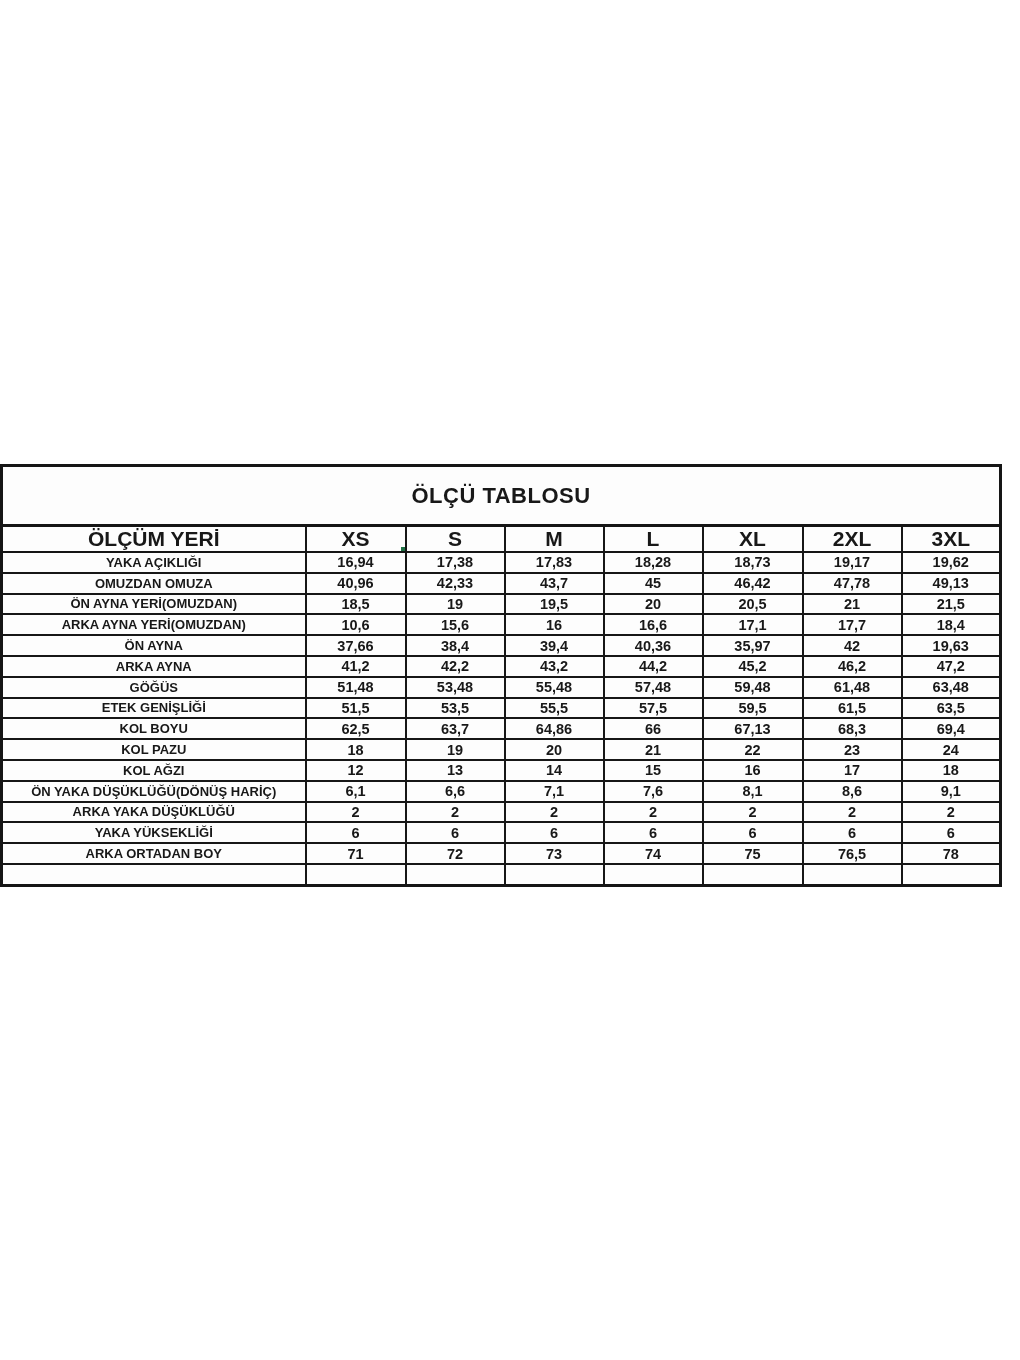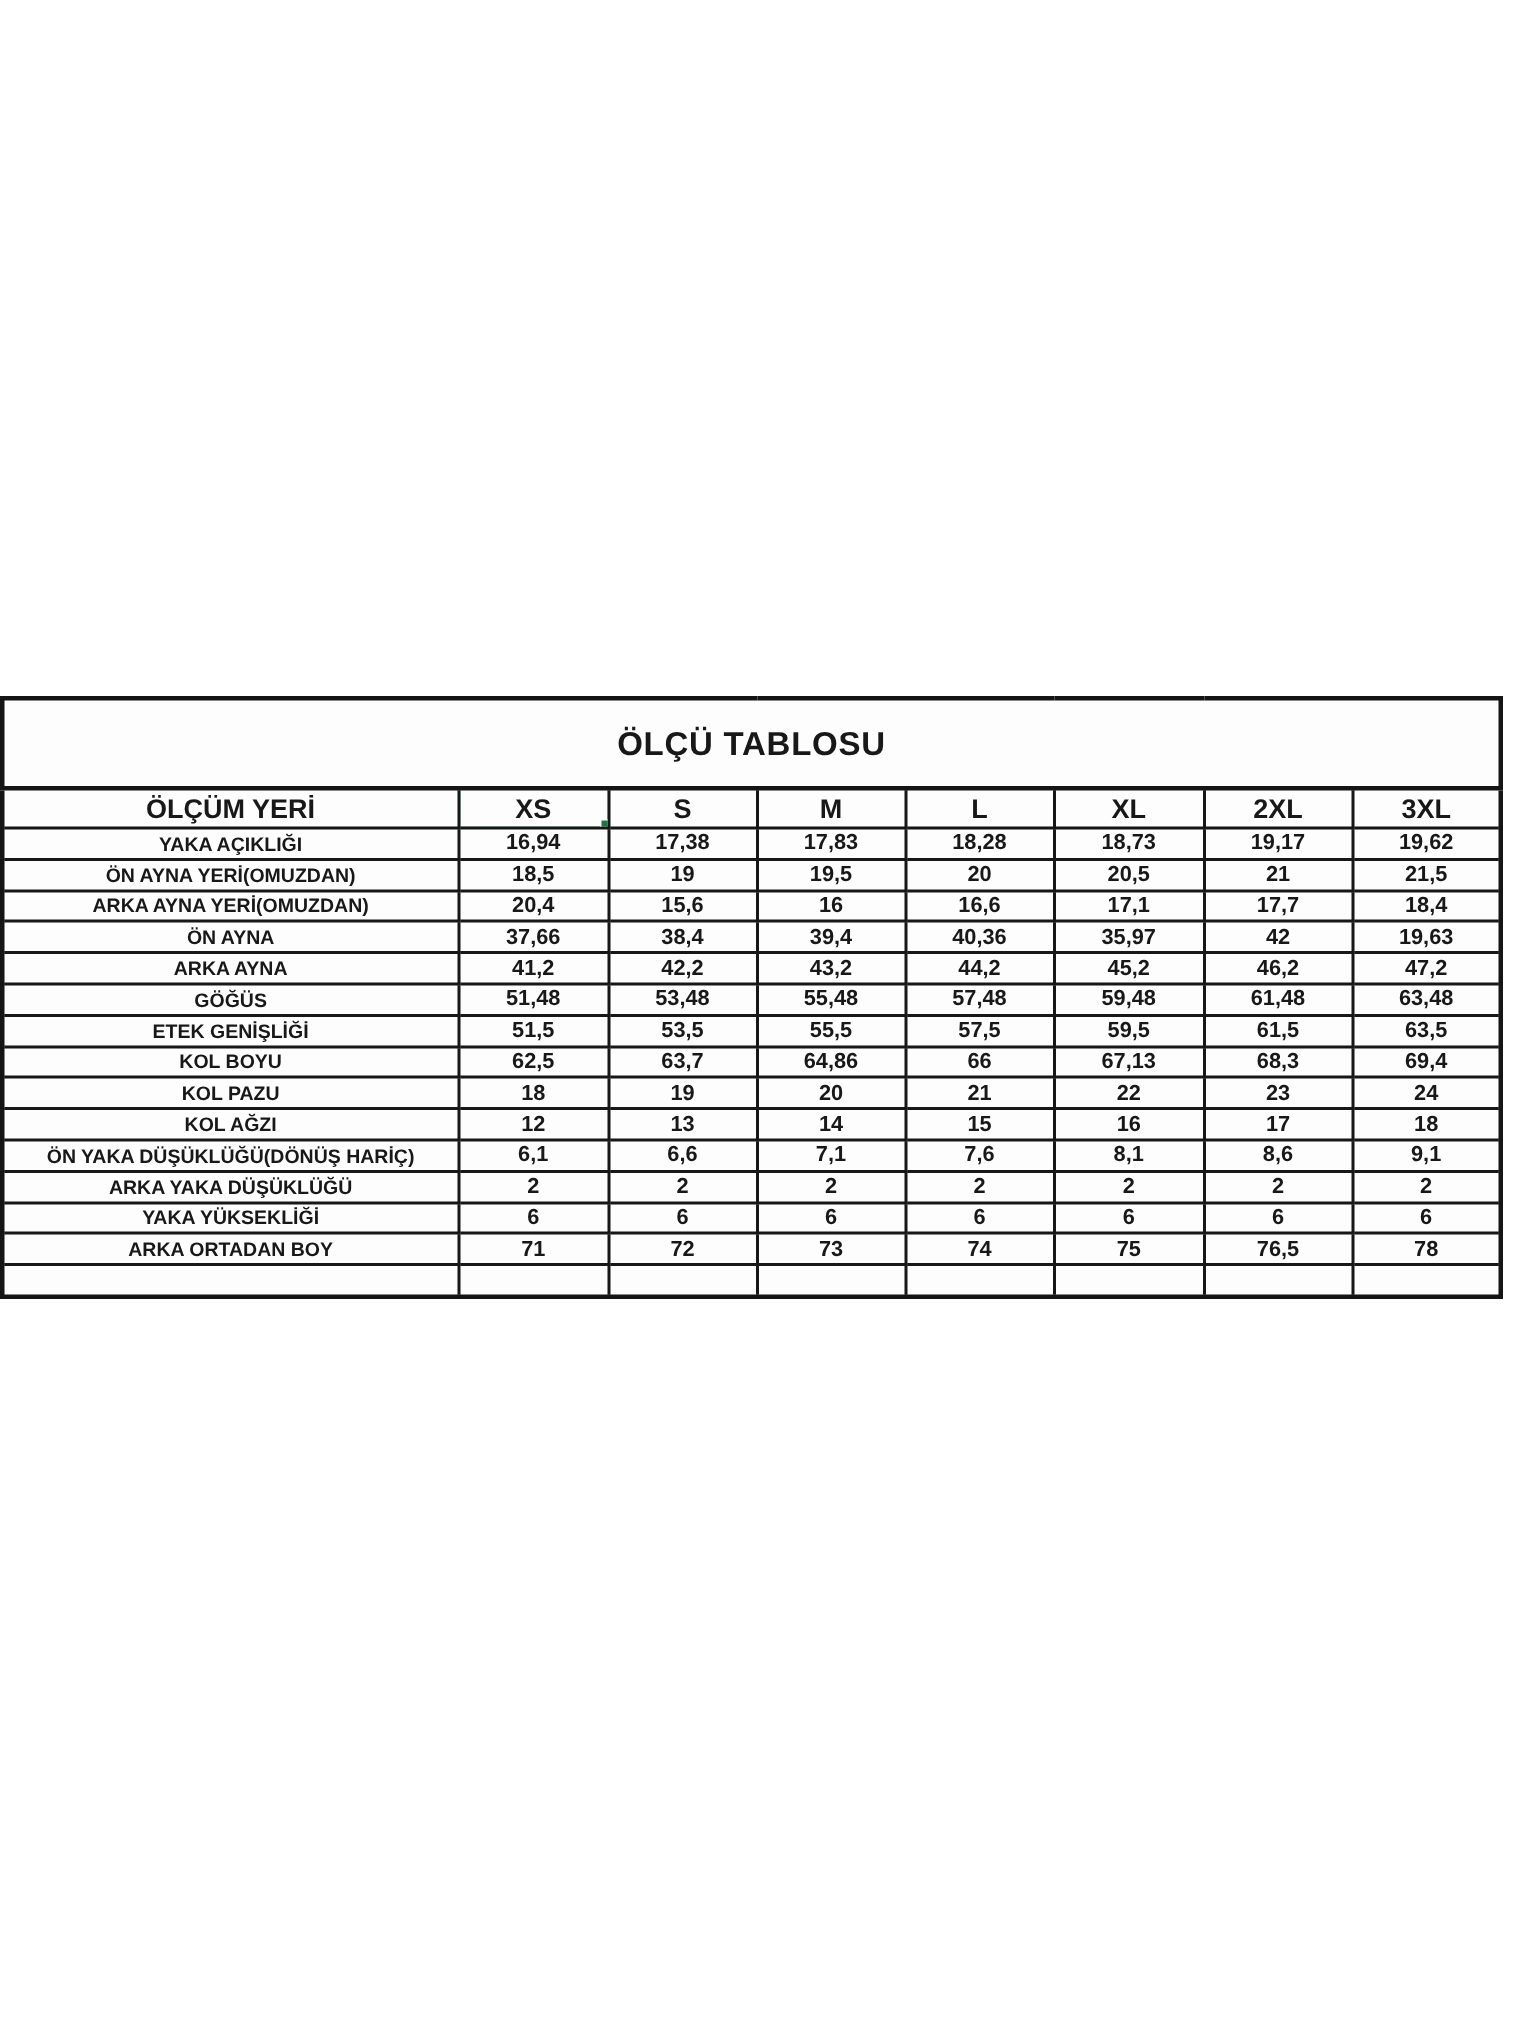--- a/index.html
+++ b/index.html
@@ -17,21 +17,21 @@
   }
   table.size-chart td{
     border:2px solid #171717;padding:0;text-align:center;vertical-align:middle;
     font-weight:700;overflow:hidden;white-space:nowrap;
   }
   tr.title-row td{
     height:57px;font-size:22px;letter-spacing:0.5px;
     border-bottom:3px solid #151515;
   }
   tr.header-row td{
-    height:24px;font-size:18px;
+    height:24px;font-size:21px;
     border-bottom:2px solid #151515;
   }
   tbody td{height:18.8px;font-size:14.5px;}
   tbody td.label-cell{font-size:13px;text-align:center;}
   tr.empty-row td{height:19px;}
   
   .sel-cell{position:relative;}
   .sel-border{
     position:absolute;left:-2px;top:-3px;right:-2px;bottom:-2px;
     border:2px solid var(--sel-green,#217346);pointer-events:none;z-index:2;
@@ -81,32 +81,42 @@
           <td class="label-cell">YAKA AÇIKLIĞI</td>
           <td class="value-cell">16,94</td>
           <td class="value-cell">17,38</td>
           <td class="value-cell">17,83</td>
           <td class="value-cell">18,28</td>
           <td class="value-cell">18,73</td>
           <td class="value-cell">19,17</td>
           <td class="value-cell">19,62</td>
         </tr>
         <tr class="data-row">
+          <td class="label-cell">OMUZDAN OMUZA</td>
+          <td class="value-cell">40,96</td>
+          <td class="value-cell">42,33</td>
+          <td class="value-cell">43,7</td>
+          <td class="value-cell">45</td>
+          <td class="value-cell">46,42</td>
+          <td class="value-cell">47,78</td>
+          <td class="value-cell">49,13</td>
+        </tr>
+        <tr class="data-row">
           <td class="label-cell">ÖN AYNA YERİ(OMUZDAN)</td>
           <td class="value-cell">18,5</td>
           <td class="value-cell">19</td>
           <td class="value-cell">19,5</td>
           <td class="value-cell">20</td>
           <td class="value-cell">20,5</td>
           <td class="value-cell">21</td>
           <td class="value-cell">21,5</td>
         </tr>
         <tr class="data-row">
           <td class="label-cell">ARKA AYNA YERİ(OMUZDAN)</td>
-          <td class="value-cell">20,4</td>
+          <td class="value-cell">10,6</td>
           <td class="value-cell">15,6</td>
           <td class="value-cell">16</td>
           <td class="value-cell">16,6</td>
           <td class="value-cell">17,1</td>
           <td class="value-cell">17,7</td>
           <td class="value-cell">18,4</td>
         </tr>
         <tr class="data-row">
           <td class="label-cell">ÖN AYNA</td>
           <td class="value-cell">37,66</td>

